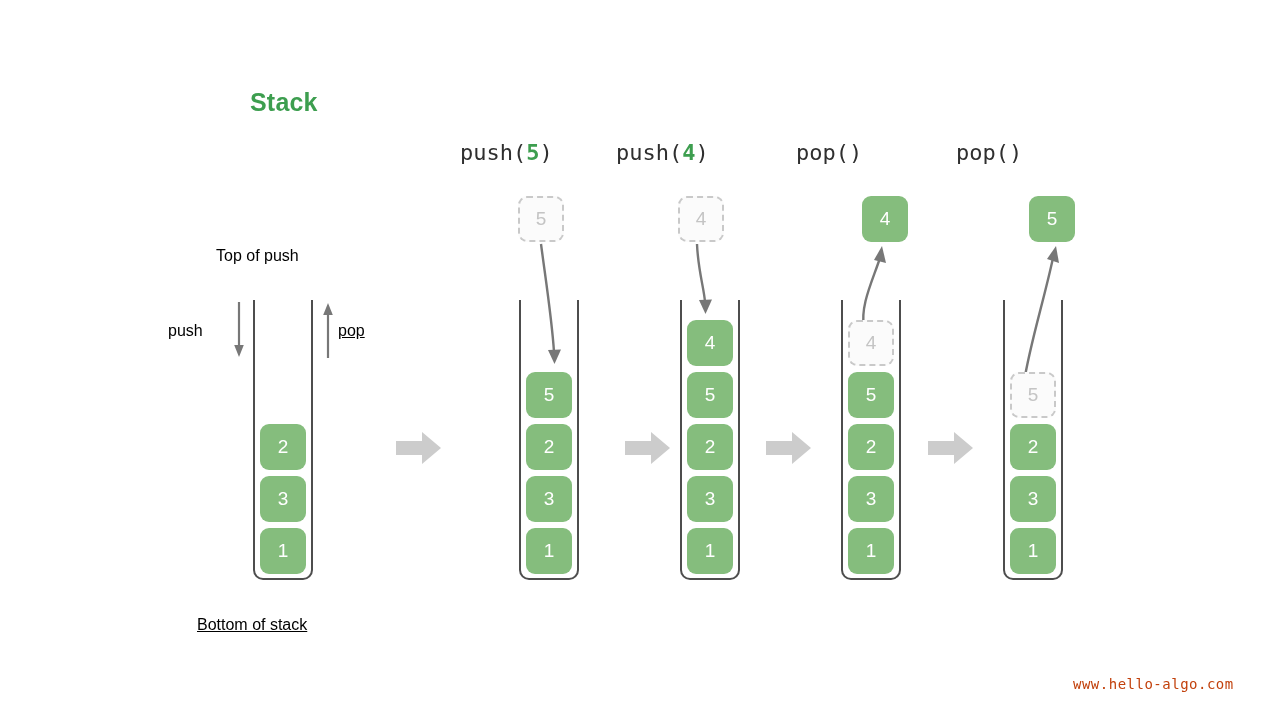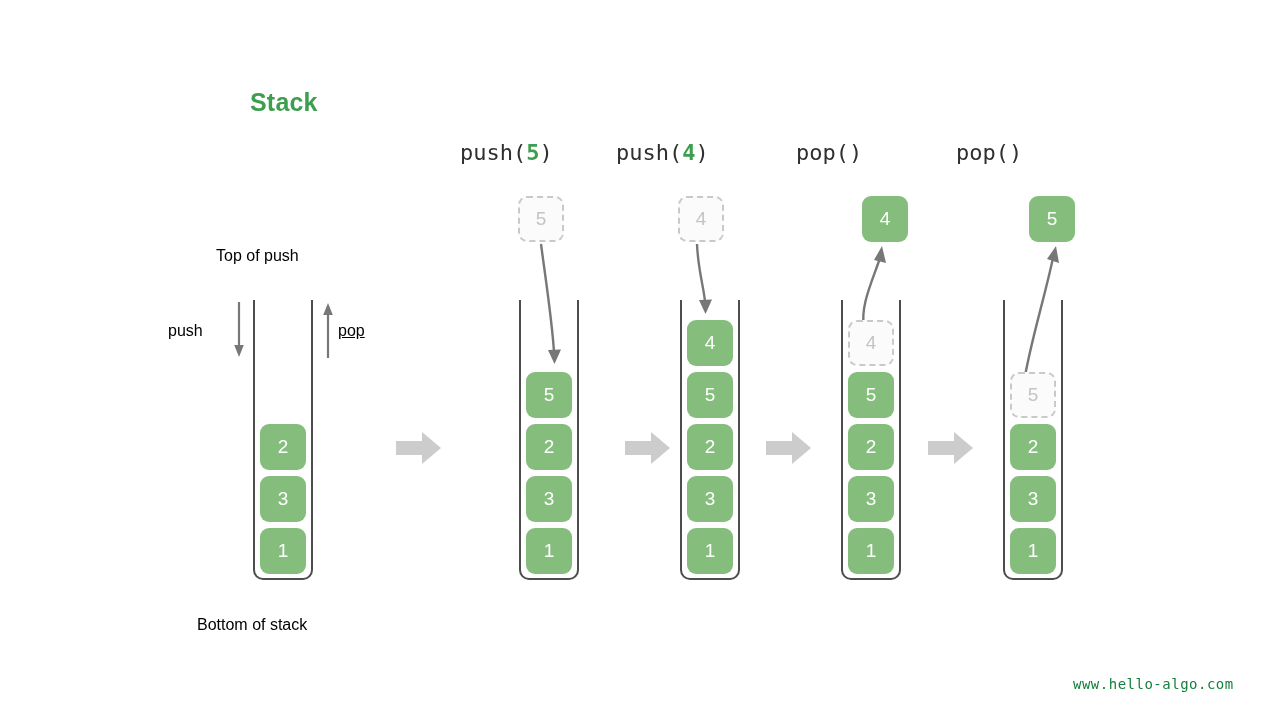--- a/index.html
+++ b/index.html
@@ -22,21 +22,21 @@
   #stack-title {
     left: 250px;
     top: 88px;
     font-size: 25px;
     font-weight: bold;
     color: #3d9e4f;
     letter-spacing: 0.2px;
     white-space: nowrap;
   }
   #top-of-stack-label  { left: 216px; top: 247px; }
-  #bottom-of-stack-label { left: 197px; top: 616px; }
+  #bottom-of-stack-label { left: 197px; top: 616px; text-decoration: underline; }
   #push-label { left: 168px; top: 322px; }
   #pop-label  { left: 338px; top: 322px; text-decoration: underline; }
 
   
   .col-header {
     font-family: "DejaVu Sans Mono", "Liberation Mono", monospace;
     font-size: 22px;
     color: #2f2f2f;
     white-space: nowrap;
     text-align: left;
@@ -86,21 +86,21 @@
 
   
   .motion-arrow { }
 
   
   #watermark {
     left: 1073px;
     top: 676px;
     font-family: "DejaVu Sans Mono", "Liberation Mono", monospace;
     font-size: 14px;
-    color: #15803d;
+    color: #c2410c;
     letter-spacing: 0.5px;
     white-space: nowrap;
   }
 </style>
 </head>
 <body>
 
 <div class="abs" id="stack-title">Stack</div>
 
 <div class="abs" id="top-of-stack-label">Top of push</div>

